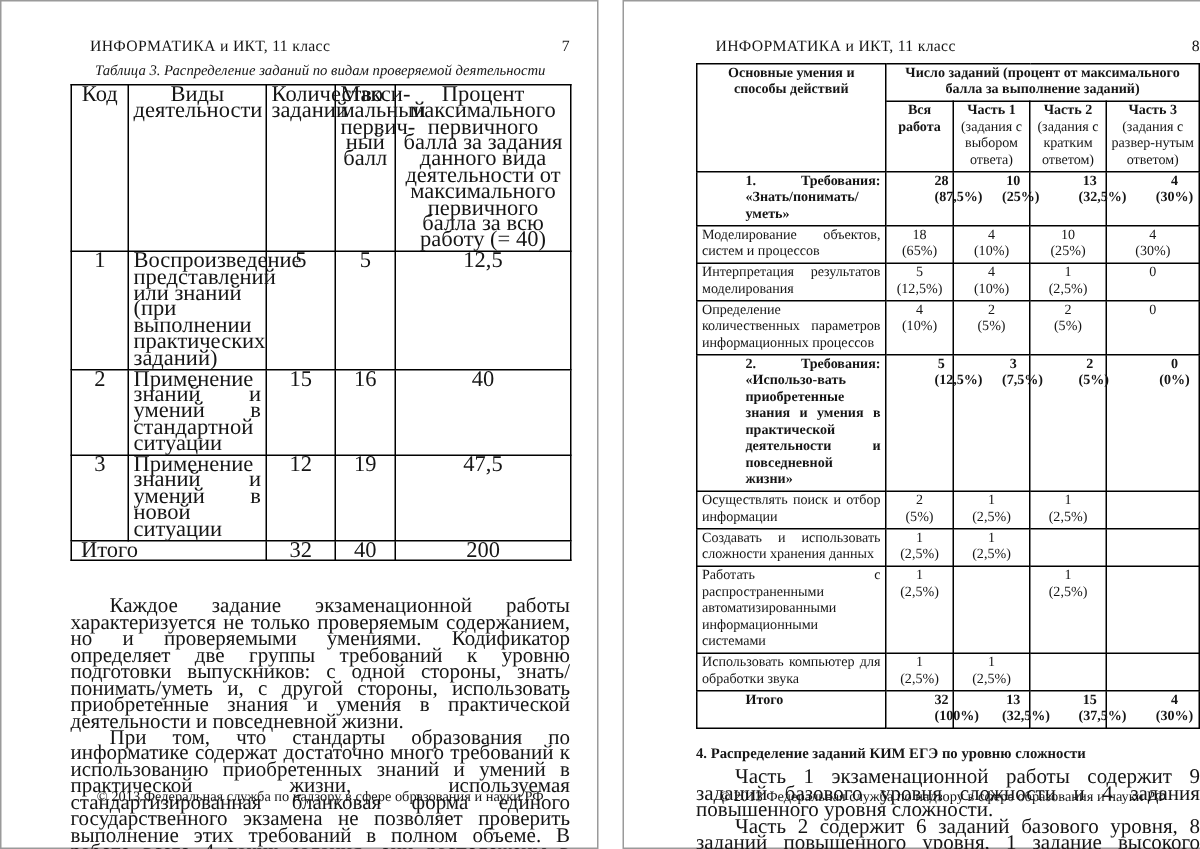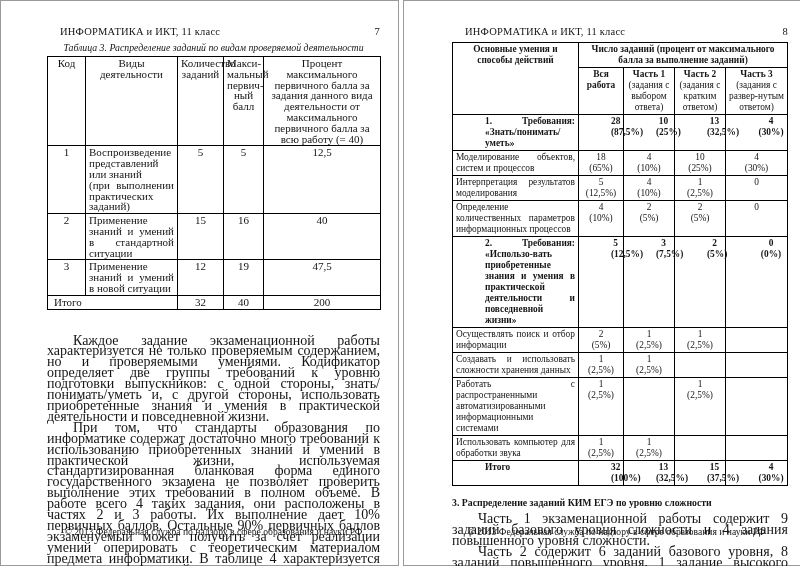--- a/index.html
+++ b/index.html
@@ -1,21 +1,21 @@
 <!DOCTYPE html>
 <html><head>
 <meta charset="utf-8">
 <style>
   html, body { margin:0; padding:0; background:#ffffff; }
   body {
     width:800px; height:566px; overflow:hidden;
     font-family:"Liberation Serif", serif; color:#151515;
     -webkit-font-smoothing:antialiased;
   }
-  .spread { display:flex; width:800px; height:566px; gap:4px;font-family:Liberation Serif, serif; }
+  .spread { display:flex; width:800px; height:566px; gap:16px;font-family:Liberation Serif, serif; }
   .page {
     position:relative; width:399px; height:566px; box-sizing:border-box;
     background:#fff; border:1px solid #9a9a9a;
   }
   .page-inner { padding:25px 18px 0 46px; }
   .page.right .page-inner { padding:25px 13px 0 48px; }
 
   .page-header {
     display:flex; justify-content:space-between; align-items:baseline;
     font-size:10.5px; letter-spacing:.2px; padding-left:13px; margin-bottom:5px;
@@ -24,21 +24,21 @@
 
   .caption {
     font-style:italic; text-align:center; font-size:9.8px;
     margin:0 0 3px 0; line-height:11px;
   }
 
   table { border-collapse:collapse; width:100%; table-layout:fixed; }
   td, th { border:1px solid #000; vertical-align:top; }
   .t3 { border:1.5px solid #000; }
   .t3 td, .t3 th {
-    font-size:11px; line-height:10.8px; padding:1px 3px; font-weight:normal;
+    font-size:15px; line-height:10.8px; padding:1px 3px; font-weight:normal;
   }
   .t3 th { text-align:center; }
   .c-center { text-align:center; }
   .c-just { text-align:justify; }
   .t3 .total-label { padding-left:6px; }
 
   .t4 { border:1.5px solid #000; }
   .t4 td, .t4 th { font-size:9.4px; line-height:11px; padding:1px 3px; }
   .t4 th { text-align:center; font-weight:bold; }
   .t4 .part-sub { font-weight:normal; }
@@ -266,21 +266,21 @@
               <td class="num">13
 (32,5%)</td>
               <td class="num">15
 (37,5%)</td>
               <td class="num">4
 (30%)</td>
             </tr>
           </tbody>
       </table>
 
-      <div class="section-heading">3. Распределение заданий КИМ ЕГЭ по уровню сложности</div>
+      <div class="section-heading">4. Распределение заданий КИМ ЕГЭ по уровню сложности</div>
       <div class="paras">
         <p class="body">Часть 1 экзаменационной работы содержит 9 заданий базового уровня сложности и 4 задания повышенного уровня сложности.</p>
         <p class="body">Часть 2 содержит 6 заданий базового уровня, 8 заданий повышенного уровня, 1 задание высокого уровня сложности.</p>
       </div>
     </div>
     <div class="footer">© 2013 Федеральная служба по надзору в сфере образования и науки РФ</div>
   </div>
 
 </div>
 

